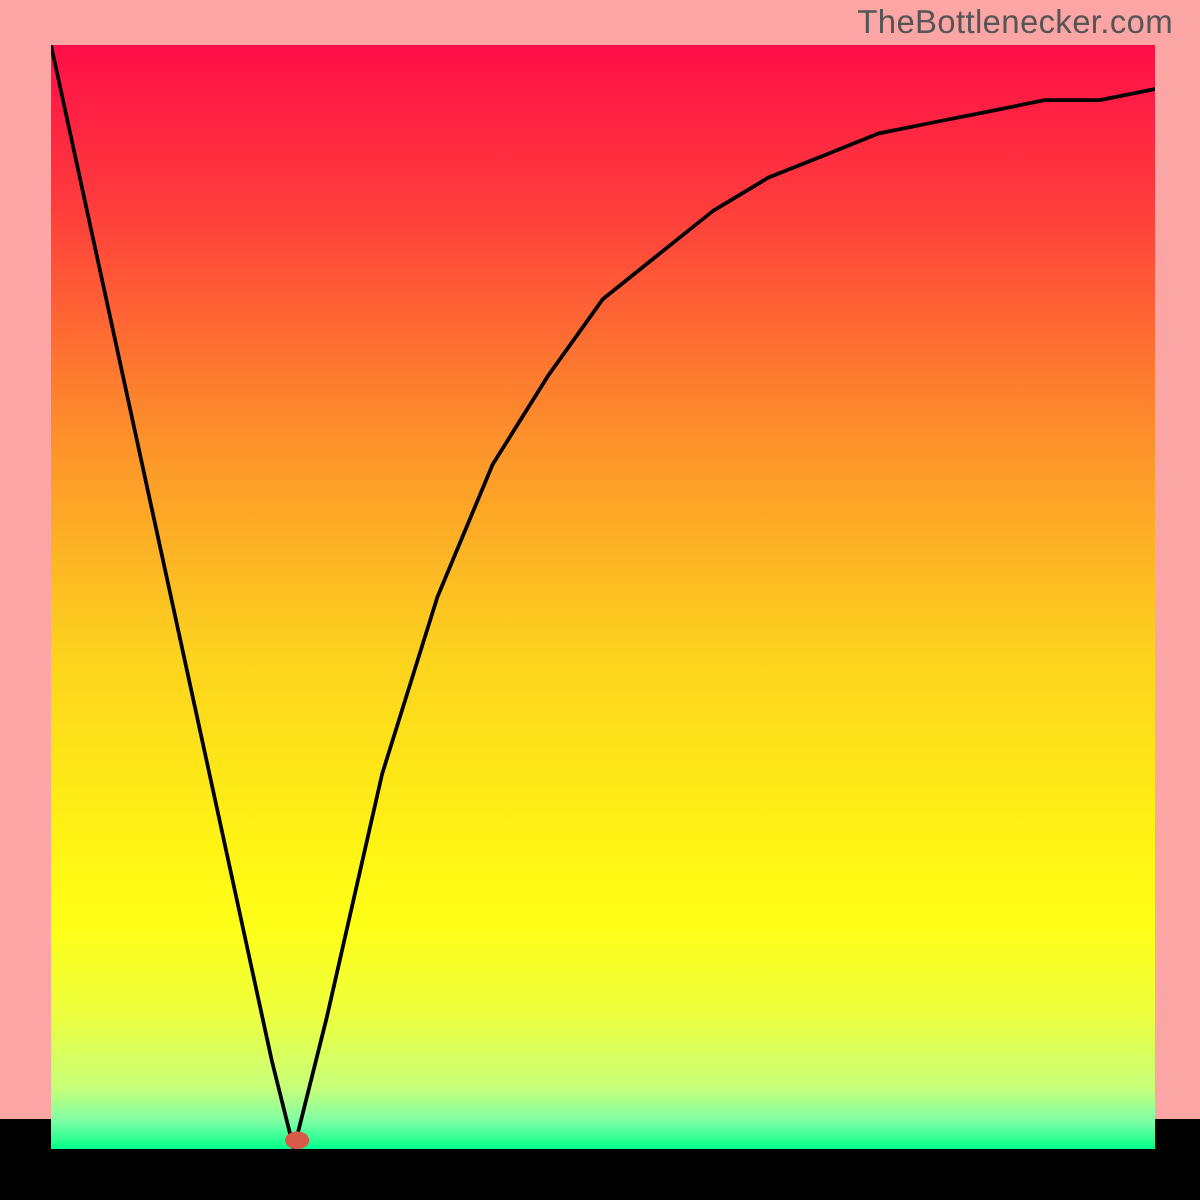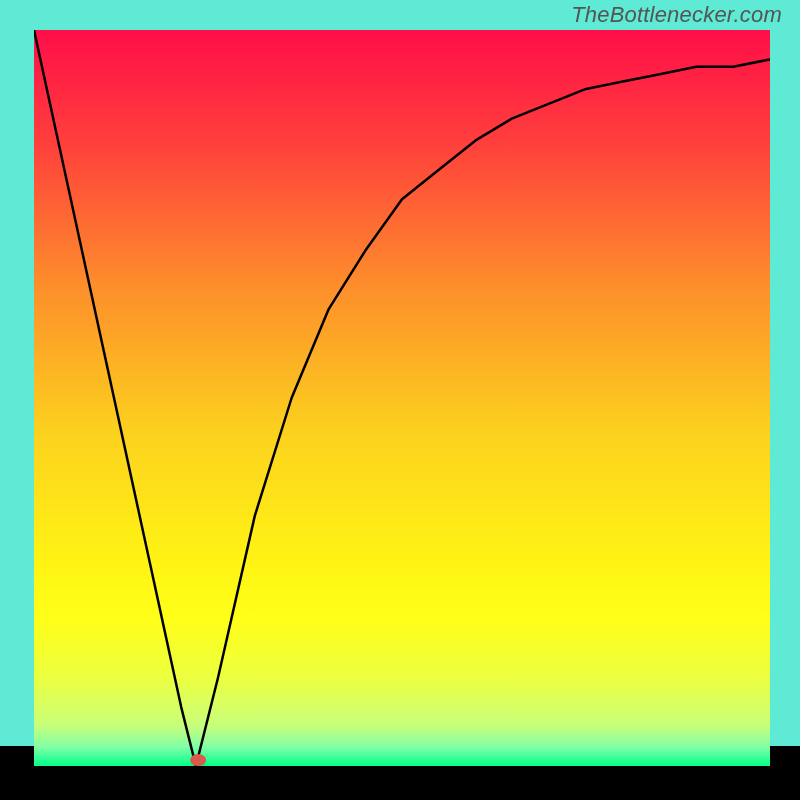--- a/index.html
+++ b/index.html
@@ -7,23 +7,22 @@
     padding: 0;
     width: 800px;
     height: 800px;
     overflow: hidden;
     background: #000;
     font-family: Arial, Helvetica, sans-serif;
   }
   .frame {
     width: 800px;
     height: 746px;
-    background: #5eead4;
+    background: #fca5a5;
     position: relative;
-    font-style: italic;
   }
   .watermark {
     position: absolute;
     top: 2px;
     right: 18px;
     color: #555;
     font-size: 22px;
     font-weight: 500;
     letter-spacing: 0.2px;
     z-index: 50;

